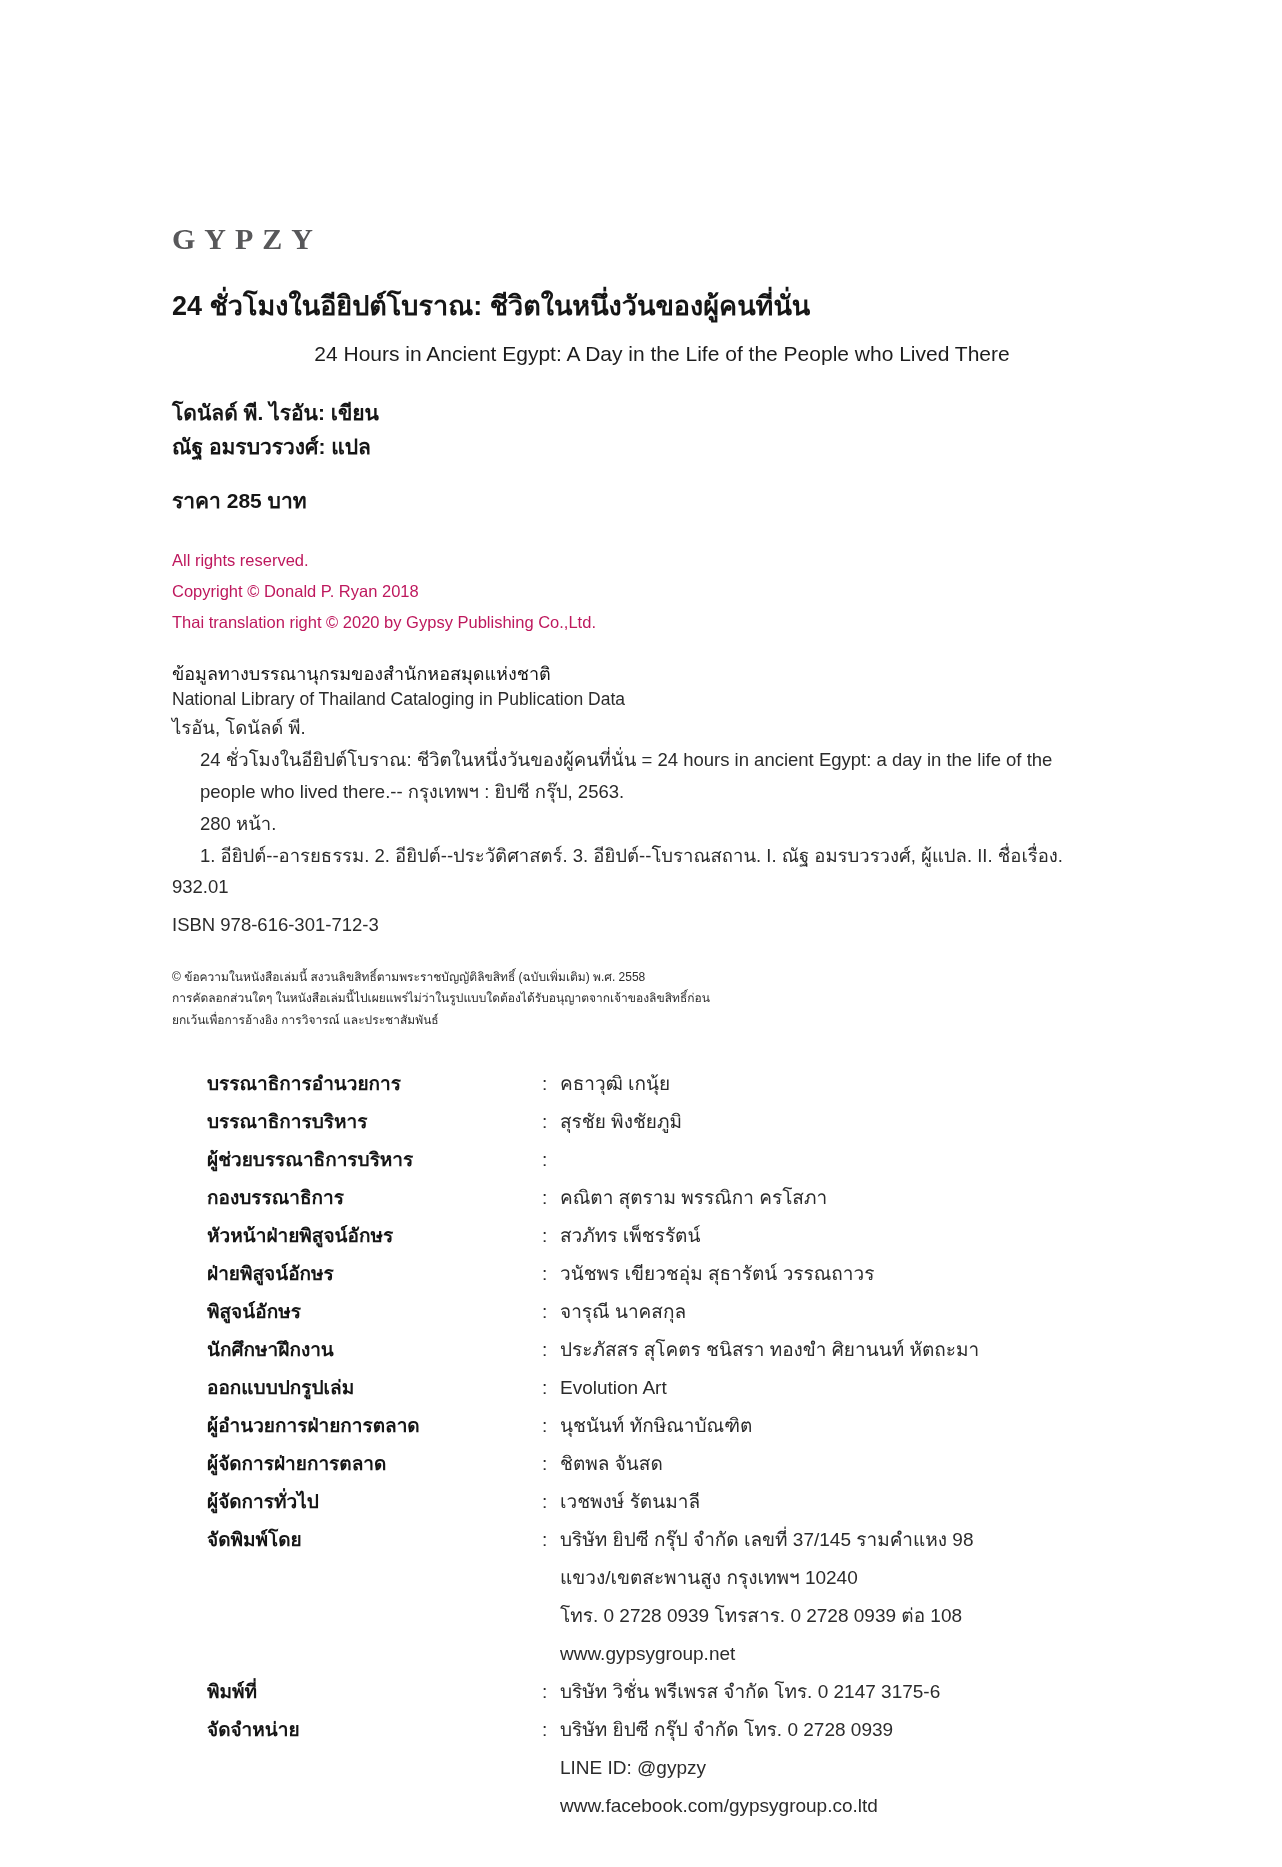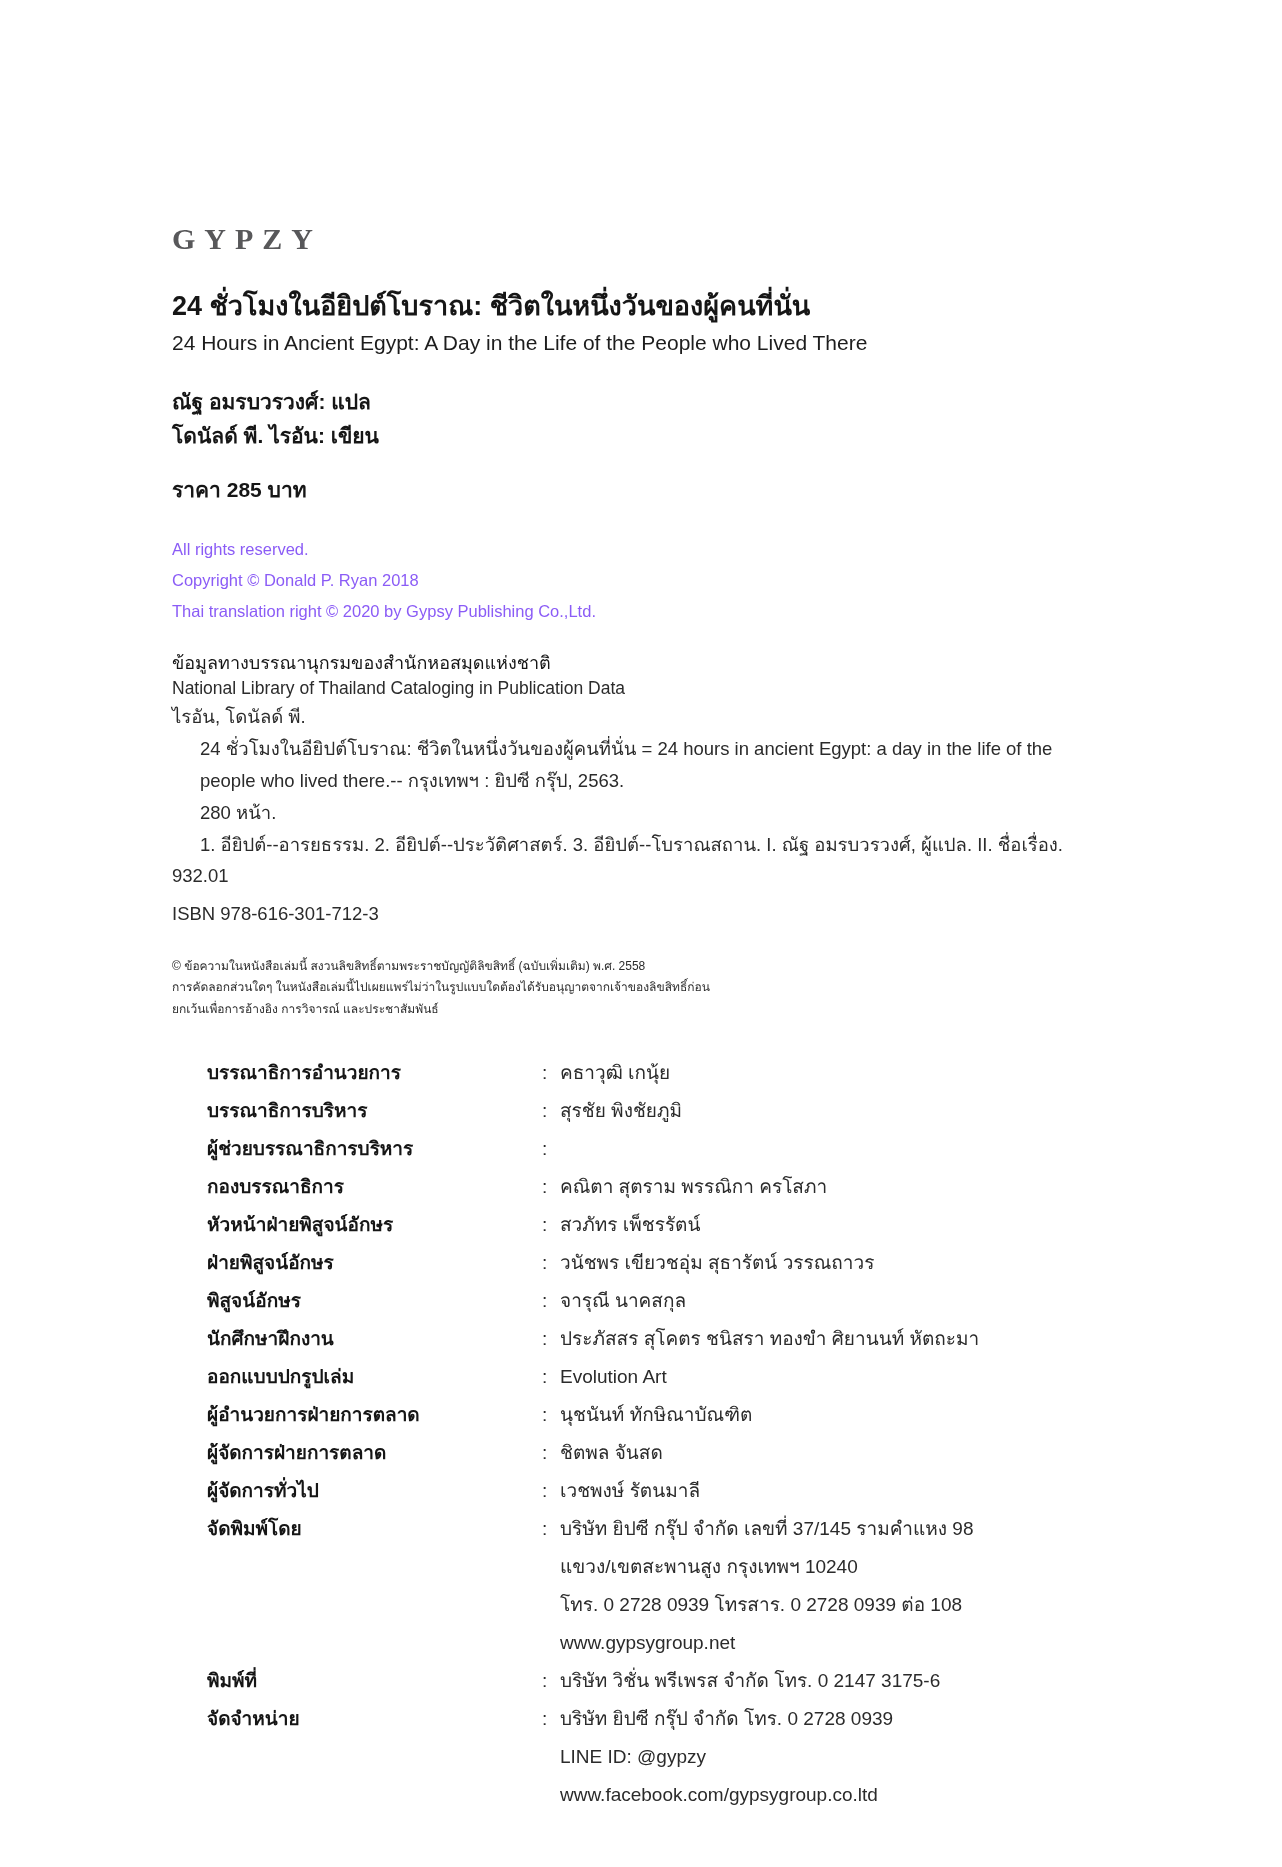--- a/index.html
+++ b/index.html
@@ -31,41 +31,42 @@
   
   .title-thai {
     font-size: 27px;
     font-weight: bold;
     color: #161616;
     line-height: 1.25;
   }
   .title-english {
     font-size: 21px;
     color: #1d1d1d;
-    margin-top: 7px;
+    margin-top: 18px;
+    text-align: center;
   }
   
   .byline-block { margin-top: 30px; }
   .byline {
     font-size: 21px;
     font-weight: bold;
     color: #161616;
     line-height: 1.62;
   }
   .price {
     font-size: 21px;
     font-weight: bold;
     color: #161616;
     margin-top: 20px;
   }
   
   .rights-block { margin-top: 28px; }
   .rights-line {
     font-size: 16.5px;
-    color: #8b5cf6;
+    color: #be185d;
     line-height: 1.88;
   }
   
   .cip-block { margin-top: 24px; }
   .cip-header-thai {
     font-size: 18px;
     font-weight: normal;
     color: #161616;
     line-height: 1.4;
   }
@@ -117,22 +118,22 @@
 <body>
 
 <div class="page">
 
   <div class="logo">GYPZY</div>
 
   <div class="title-thai">24 ชั่วโมงในอียิปต์โบราณ: ชีวิตในหนึ่งวันของผู้คนที่นั่น</div>
   <div class="title-english">24 Hours in Ancient Egypt: A Day in the Life of the People who Lived There</div>
 
   <div class="byline-block">
+    <div class="byline">โดนัลด์ พี. ไรอัน: เขียน</div>
     <div class="byline">ณัฐ อมรบวรวงศ์: แปล</div>
-    <div class="byline">โดนัลด์ พี. ไรอัน: เขียน</div>
   </div>
   <div class="price">ราคา 285 บาท</div>
 
   <div class="rights-block">
     <div class="rights-line">All rights reserved.</div>
     <div class="rights-line">Copyright © Donald P. Ryan 2018</div>
     <div class="rights-line">Thai translation right © 2020 by Gypsy Publishing Co.,Ltd.</div>
   </div>
 
   <div class="cip-block">

